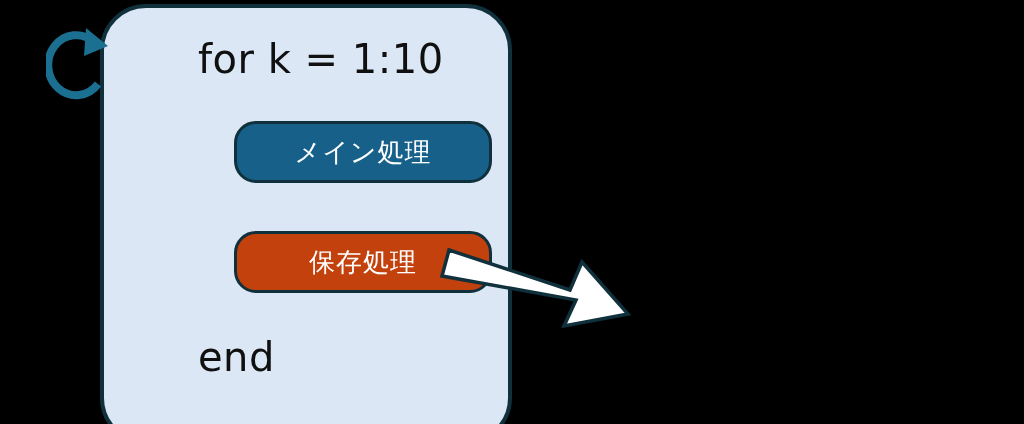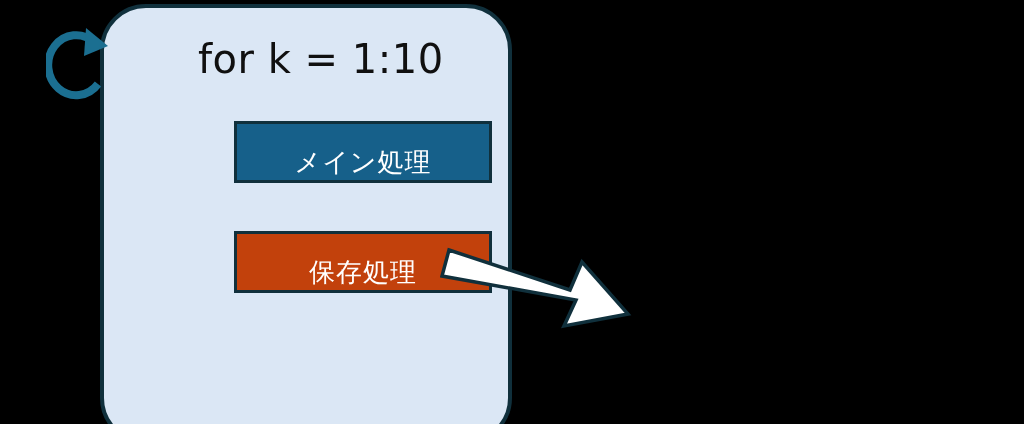--- a/index.html
+++ b/index.html
@@ -51,24 +51,24 @@
     height: 82px;
   }
 
   
   .proc-btn {
     position: absolute;
     left: 130px;
     width: 258px;
     height: 62px;
     border: 3px solid #10303c;
-    border-radius: 0;
+    border-radius: 22px;
     box-sizing: border-box;
     display: flex;
-    align-items: flex-end;
+    align-items: center;
     justify-content: center;
     color: #ffffff;
     font-size: 26px;
     letter-spacing: 1px;
     user-select: none;
   }
   .proc-main { top: 113px; background: #16608a; }
   .proc-save { top: 223px; background: #c2410c; }
 
   
@@ -91,20 +91,21 @@
     <div class="code-line code-for">for k = 1:10</div>
 
     <div class="proc-btn proc-main">
       <span>メイン処理</span>
     </div>
 
     <div class="proc-btn proc-save">
       <span>保存処理</span>
     </div>
 
+    <div class="code-line code-end">end</div>
   </div>
 
   <svg class="loop-icon" viewBox="0 0 74 82">
     <path d="M 48 20
              A 28 30 0 1 0 52 62" fill="none" stroke="#1b6f91" stroke-width="8" stroke-linecap="butt"></path>
     <path d="M 40 6 L 62 24 L 38 34 Z" fill="#1b6f91"></path>
   </svg>
 
   <svg class="callout-arrow" viewBox="0 0 200 100">
     <path d="M 9 12

